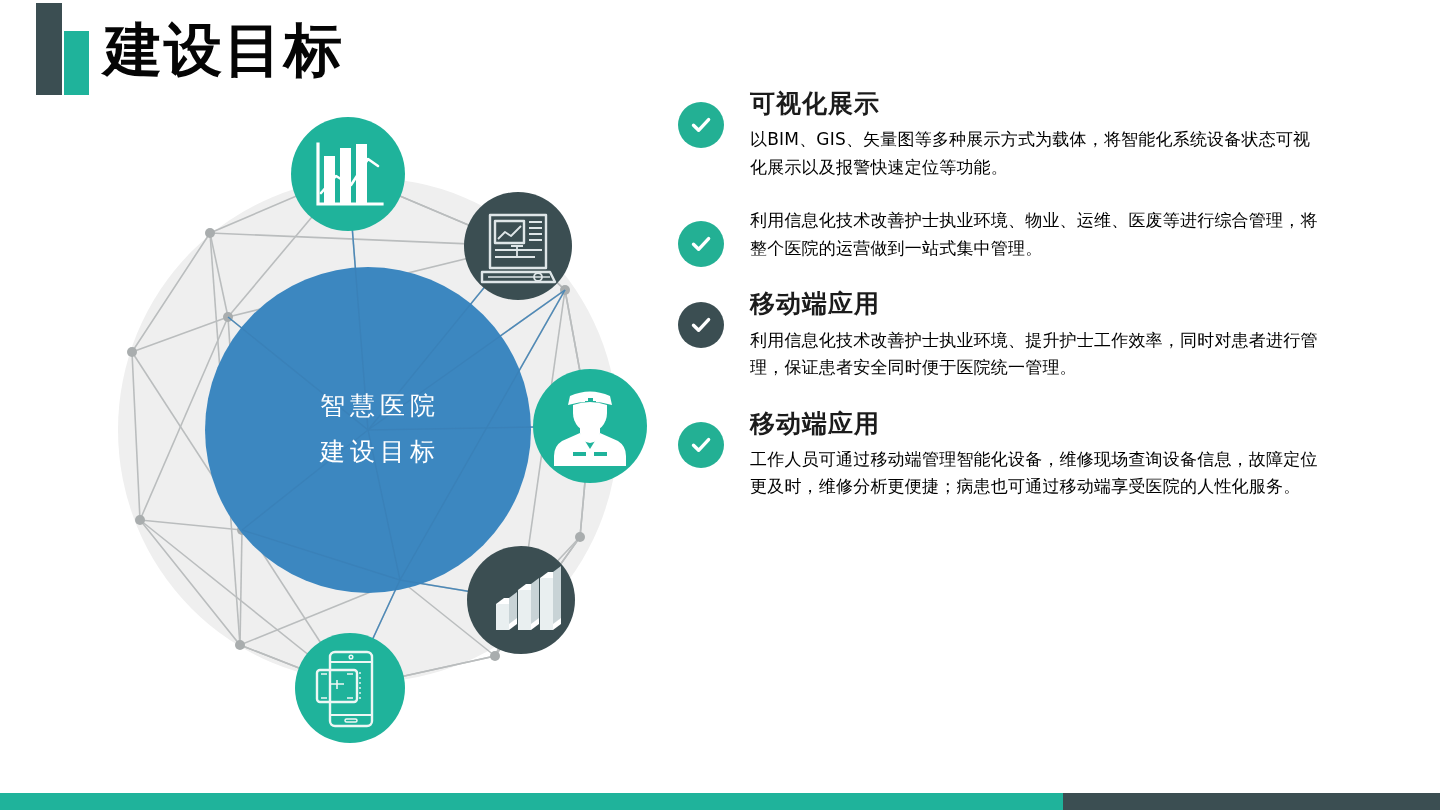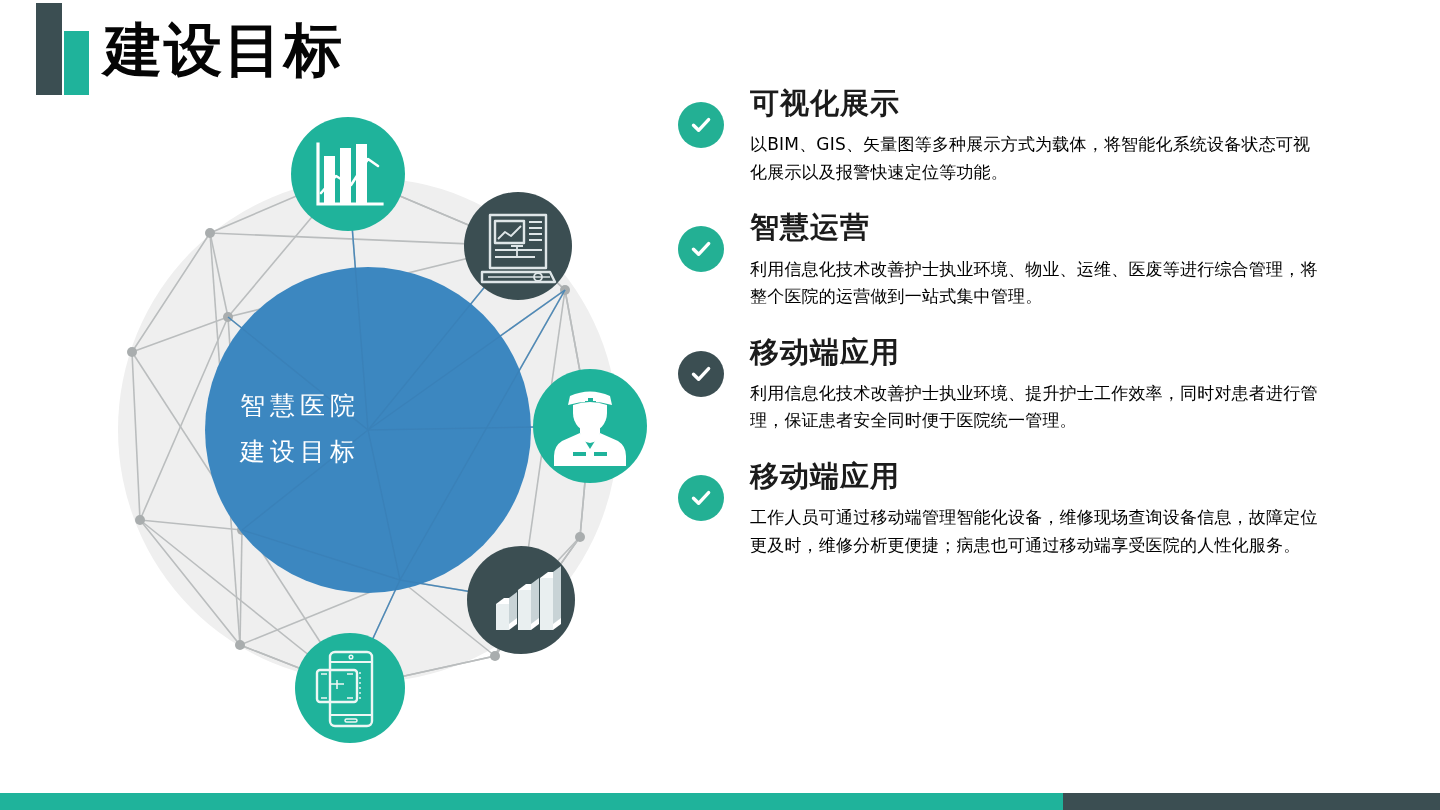--- a/index.html
+++ b/index.html
@@ -71,21 +71,21 @@
     top: 0;
     width: 560px;
     height: 660px;
     pointer-events: none;
   }
   .hub-text {
     position: absolute;
     left: 130px;
     top: 283px;
     width: 280px;
-    text-align: left;
+    text-align: center;
     color: #ffffff;
     font-size: 25px;
     font-weight: 500;
     letter-spacing: 5px;
     line-height: 46px;
     font-family: "DejaVu Sans", "Liberation Sans", sans-serif;
   }
 
   
   #features {
@@ -105,27 +105,27 @@
     top: 14px;
     width: 46px;
     height: 46px;
     border-radius: 50%;
     display: flex;
     align-items: center;
     justify-content: center;
   }
   .feature-check svg { display:block; }
   .feature-title {
-    font-size: 29px;
+    font-size: 25px;
     font-weight: bold;
     color: #1b1b1b;
     line-height: 1.25;
     margin: 0 0 7px 0;
     letter-spacing: 1px;
-    font-family: Liberation Mono, monospace;
+    font-family: Liberation Serif, serif;
   }
   .feature-desc {
     font-size: 17px;
     color: #000000;
     line-height: 1.62;
     margin: 0;
     letter-spacing: 0.2px;
     font-family: "DejaVu Sans", "Liberation Sans", sans-serif;
   }
 
@@ -322,21 +322,20 @@
     <div class="feature-desc">以BIM、GIS、矢量图等多种展示方式为载体，将智能化系统设备状态可视化展示以及报警快速定位等功能。</div>
   </div>
 
 
   <div class="feature">
     <div class="feature-check" style="background:#23b094">
       <svg width="26" height="26" viewBox="0 0 26 26">
         <path d="M5.5,13.2 L10.6,18.3 L20.6,7.6" fill="none" stroke="#ffffff" stroke-width="3.4" stroke-linecap="round" stroke-linejoin="round"></path>
       </svg>
     </div>
-    <div class="feature-title">智慧运营</div>
     <div class="feature-desc">利用信息化技术改善护士执业环境、物业、运维、医废等进行综合管理，将整个医院的运营做到一站式集中管理。</div>
   </div>
 
   <div class="feature">
     <div class="feature-check" style="background:#3b4e52">
       <svg width="26" height="26" viewBox="0 0 26 26">
         <path d="M5.5,13.2 L10.6,18.3 L20.6,7.6" fill="none" stroke="#ffffff" stroke-width="3.4" stroke-linecap="round" stroke-linejoin="round"></path>
       </svg>
     </div>
     <div class="feature-title">移动端应用</div>

